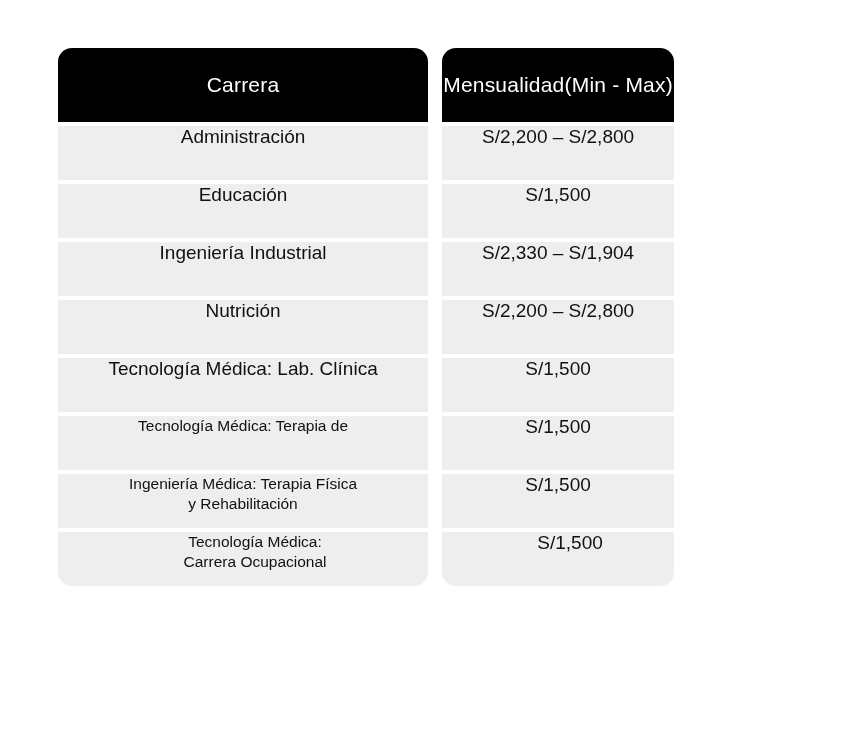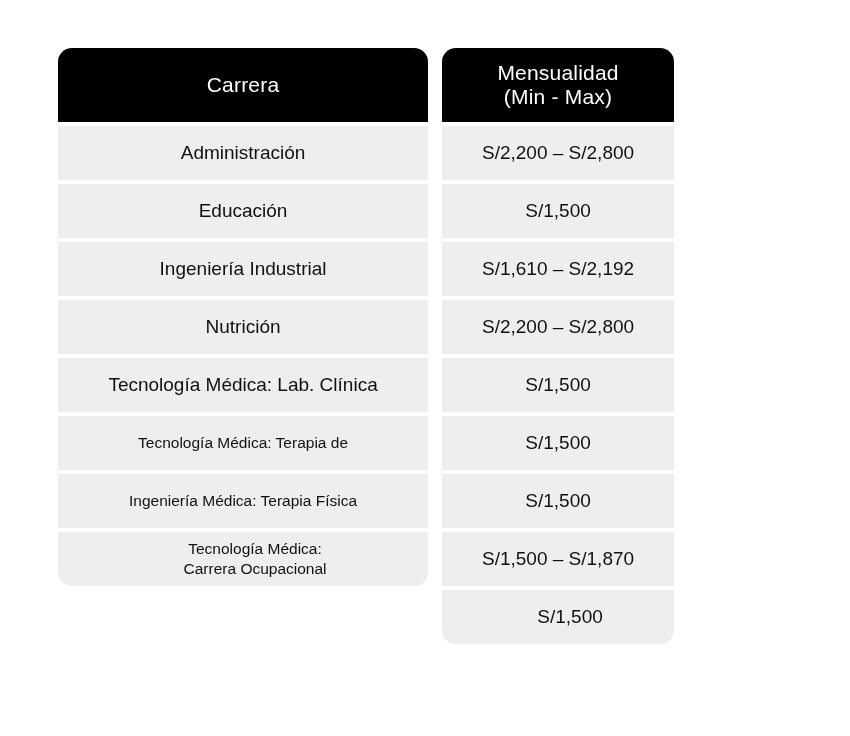--- a/index.html
+++ b/index.html
@@ -47,29 +47,29 @@
     font-weight: 400;
     letter-spacing: 0.2px;
   }
   .header-cell.careers {
     border-top-left-radius: 14px;
     border-top-right-radius: 14px;
   }
   .header-cell.fees {
     border-top-left-radius: 14px;
     border-top-right-radius: 14px;
-    flex-direction: column;
+    flex-direction: row;
   }
   .header-cell.fees span {
     display: block;
   }
   .body-cell {
     background: #eeeeee;
     display: flex;
-    align-items: center;
+    align-items: flex-start;
     justify-content: center;
     text-align: center;
     height: 54px;
     font-size: 19px;
     line-height: 1.2;
     color: #111111;
     padding: 0 12px;
     box-sizing: border-box;
   }
   .body-cell.two-line {
@@ -110,20 +110,21 @@
       <span class="line">Tecnología Médica: Lab. Clínica</span>
     </div>
     <div class="body-cell two-line">
       <div>
         <span class="line">Tecnología Médica: Terapia de</span>
       </div>
     </div>
     <div class="body-cell two-line">
       <div>
         <span class="line">Ingeniería Médica: Terapia Física</span>
+        <span class="line">y Rehabilitación</span>
       </div>
     </div>
     <div class="body-cell two-line last">
       <div>
         <span class="line">Tecnología Médica:</span>
         <span class="line">Carrera Ocupacional</span>
       </div>
     </div>
   </div>
 
@@ -132,35 +133,32 @@
       <span>Mensualidad</span>
       <span>(Min - Max)</span>
     </div>
     <div class="body-cell">
       <span>S/2,200 – S/2,800</span>
     </div>
     <div class="body-cell">
       <span>S/1,500</span>
     </div>
     <div class="body-cell">
-      <span>S/1,610 – S/2,192</span>
+      <span>S/2,330 – S/1,904</span>
     </div>
     <div class="body-cell">
       <span>S/2,200 – S/2,800</span>
     </div>
     <div class="body-cell">
       <span>S/1,500</span>
     </div>
     <div class="body-cell">
       <span>S/1,500</span>
     </div>
     <div class="body-cell">
       <span>S/1,500</span>
     </div>
-    <div class="body-cell">
-      <span>S/1,500 – S/1,870</span>
-    </div>
     <div class="body-cell last">
       <span>S/1,500</span>
     </div>
   </div>
 
 </div>
 
 </body></html>

